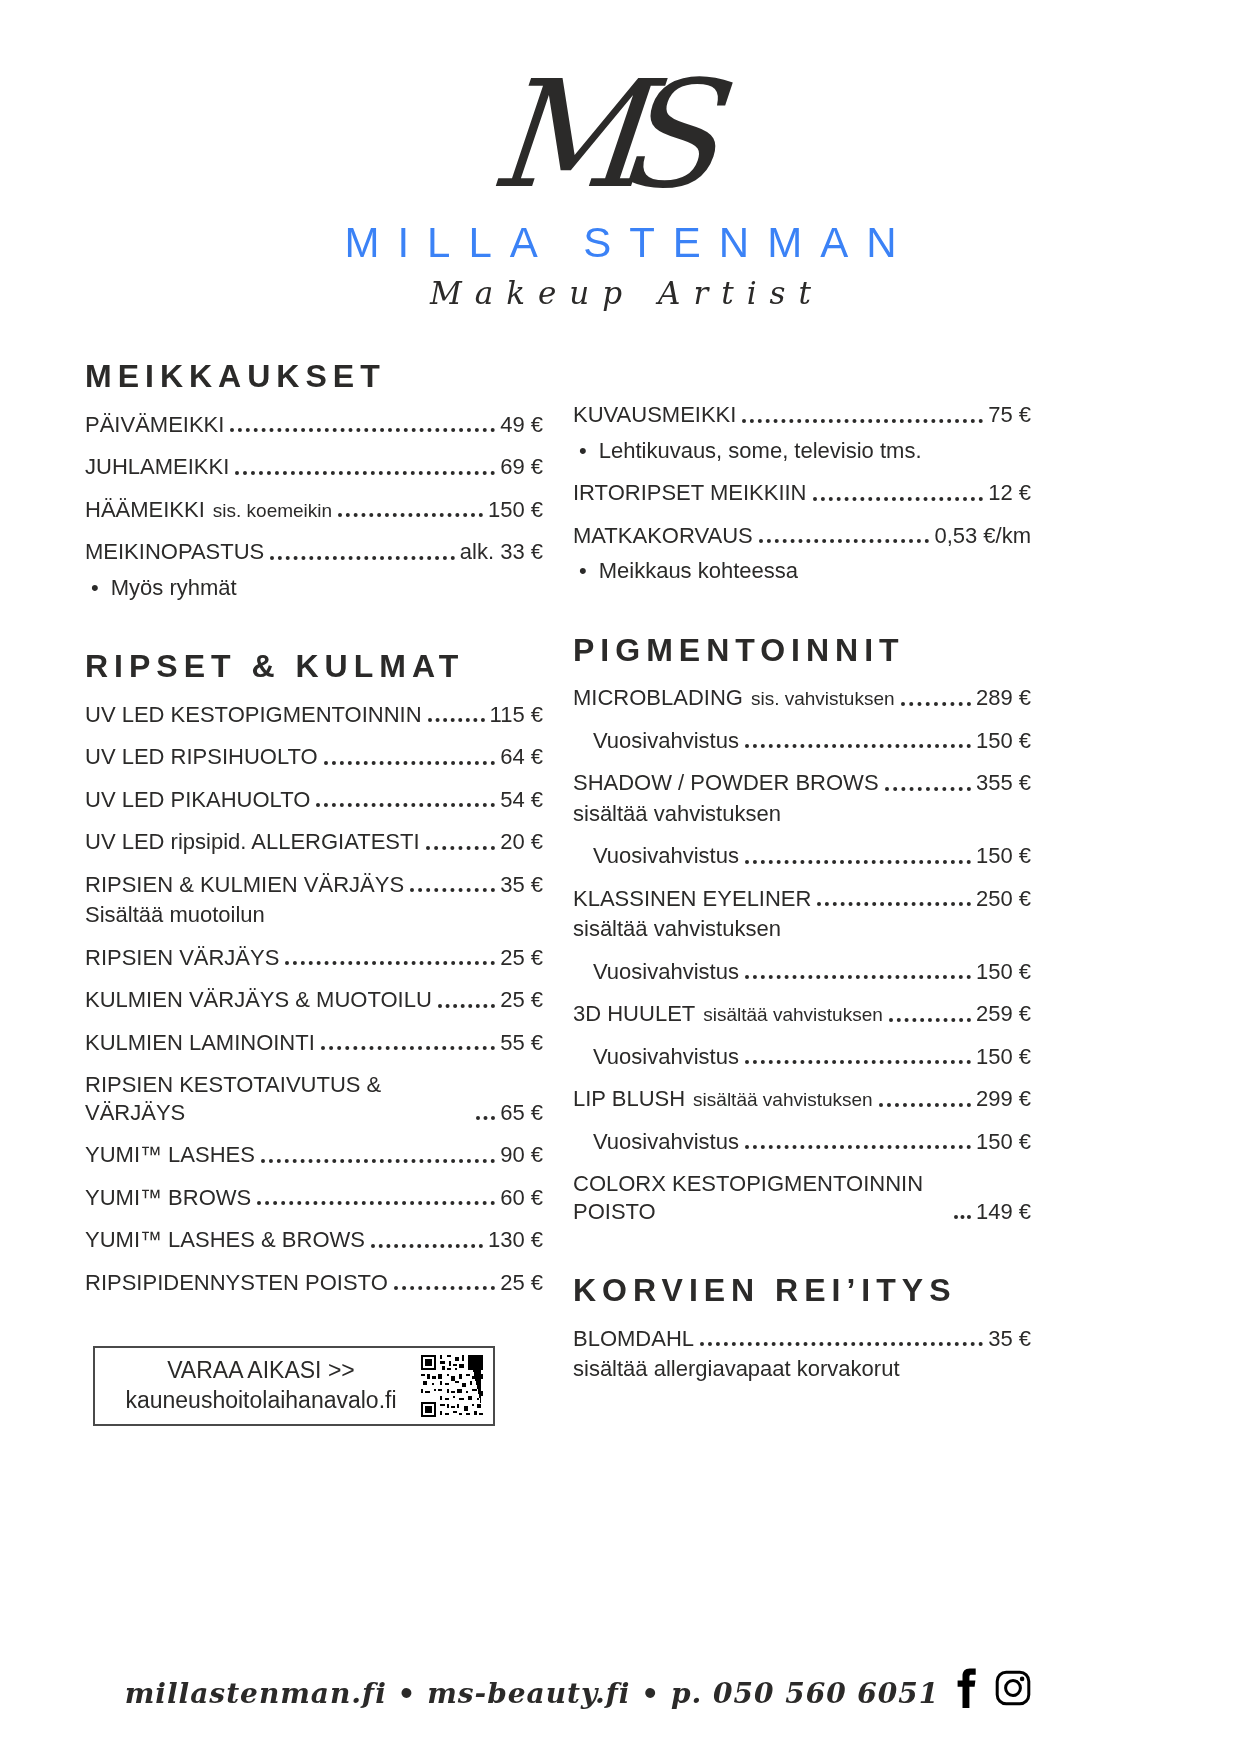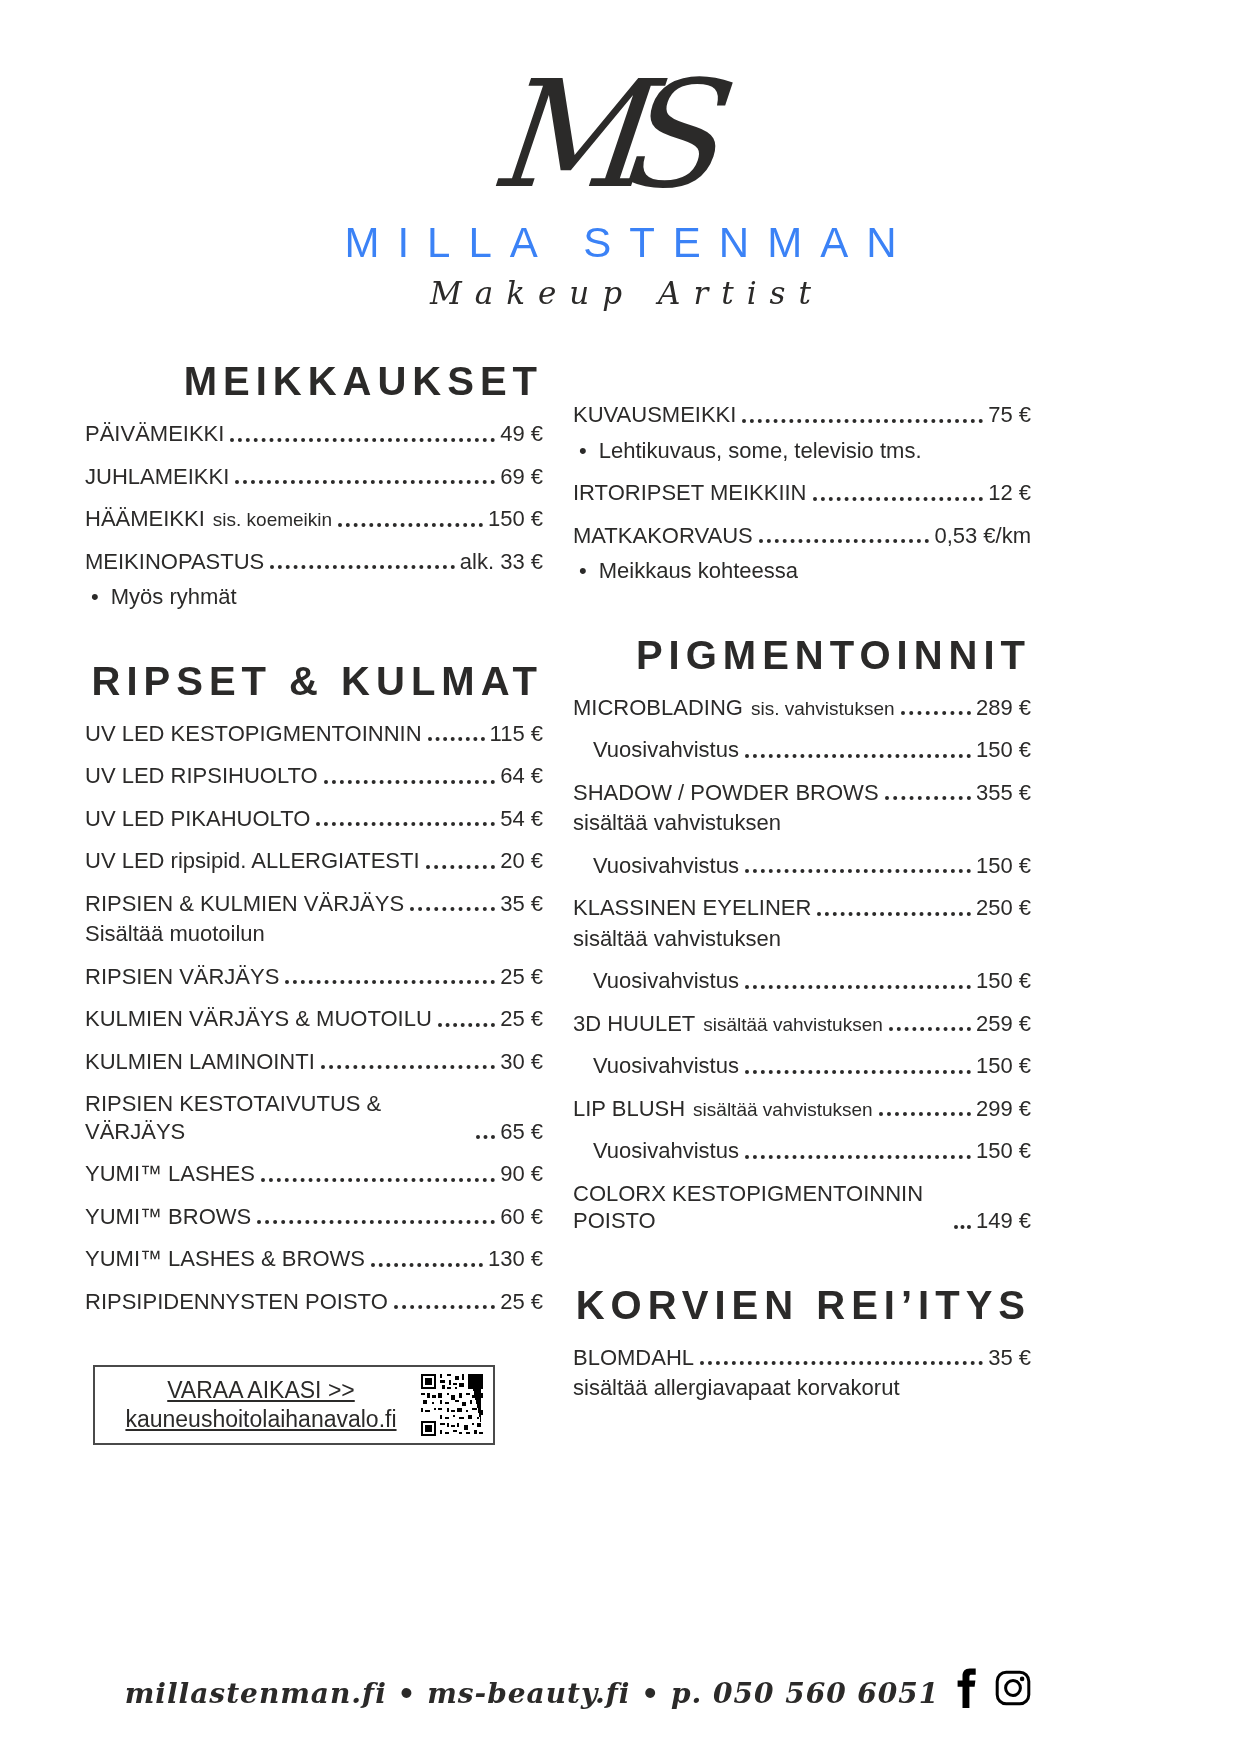--- a/index.html
+++ b/index.html
@@ -20,40 +20,40 @@
   .brand-tagline{
     margin-top:8px;font-family:"DejaVu Serif",serif;font-style:italic;
     font-size:31px;letter-spacing:13px;text-indent:13px;
   }
 
   
   .content{width:946px;margin-left:85px;margin-top:46px;display:flex;}
   .menu-col{width:458px;}
   .menu-col.left{margin-right:30px;}
   .section-title{
-    font-size:40px;font-weight:700;letter-spacing:6px;
-    margin:46px 0 8px;line-height:1.2;text-align:right;
+    font-size:32px;font-weight:700;letter-spacing:6px;
+    margin:46px 0 8px;line-height:1.2;
   }
   .menu-col > section:first-child .section-title{margin-top:0;}
   section.no-title{margin-top:44px;}
 
   .price-row{display:flex;align-items:flex-end;margin-top:15px;line-height:1.25;font-size:22px;}
   .price-row.indent{margin-left:20px;}
   .service-name{flex:0 1 auto;}
   .service-note{flex:0 0 auto;white-space:nowrap;font-size:19px;margin-left:8px;padding-bottom:1px;}
   .dots{flex:1 1 20px;min-width:16px;border-bottom:4px dotted #2b2a29;margin:0 5px 6px 6px;}
   .service-price{flex:0 0 auto;white-space:nowrap;}
   .sub-line{font-size:22px;margin-top:3px;line-height:1.25;}
   .bullet-line{font-size:22px;margin-top:8px;line-height:1.25;padding-left:6px;}
   .bullet-line::before{content:"•";margin-right:12px;}
 
   
   .booking-box{
     box-sizing:border-box;margin-top:50px;margin-left:8px;width:402px;height:80px;
-    border:2px solid #4a4a4a;display:flex;align-items:center;padding:0 10px 0 6px;text-decoration:underline;
+    border:2px solid #4a4a4a;display:flex;align-items:center;padding:0 10px 0 6px;
   }
   .booking-text{flex:1;text-align:center;font-size:23px;line-height:1.3;}
   .qr{flex:0 0 auto;width:62px;height:62px;}
 
   
   .footer{margin-top:auto;width:946px;margin-left:85px;position:relative;height:56px;}
   .footer-text{
     position:absolute;left:0;right:52px;bottom:4px;text-align:center;
     font-family:"DejaVu Serif",serif;font-style:italic;font-weight:700;font-size:28px;
     letter-spacing:1px;
@@ -144,21 +144,21 @@
           <div class="price-row">
     <span class="service-name">KULMIEN VÄRJÄYS &amp; MUOTOILU</span>
 
     <span class="dots"></span>
     <span class="service-price">25 €</span>
   </div>
           <div class="price-row">
     <span class="service-name">KULMIEN LAMINOINTI</span>
 
     <span class="dots"></span>
-    <span class="service-price">30 €</span>
+    <span class="service-price">55 €</span>
   </div>
           <div class="price-row">
     <span class="service-name">RIPSIEN KESTOTAIVUTUS &amp; VÄRJÄYS</span>
 
     <span class="dots"></span>
     <span class="service-price">65 €</span>
   </div>
           <div class="price-row">
     <span class="service-name">YUMI™ LASHES</span>
 

